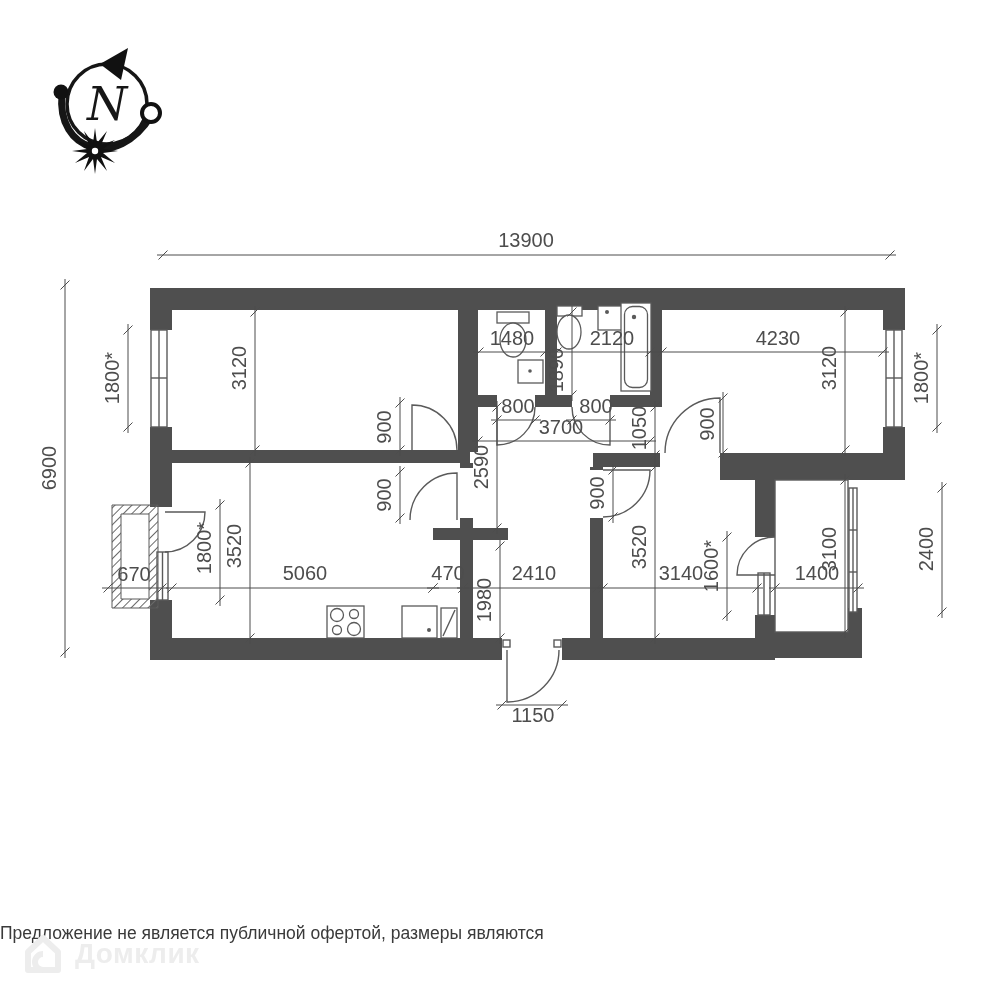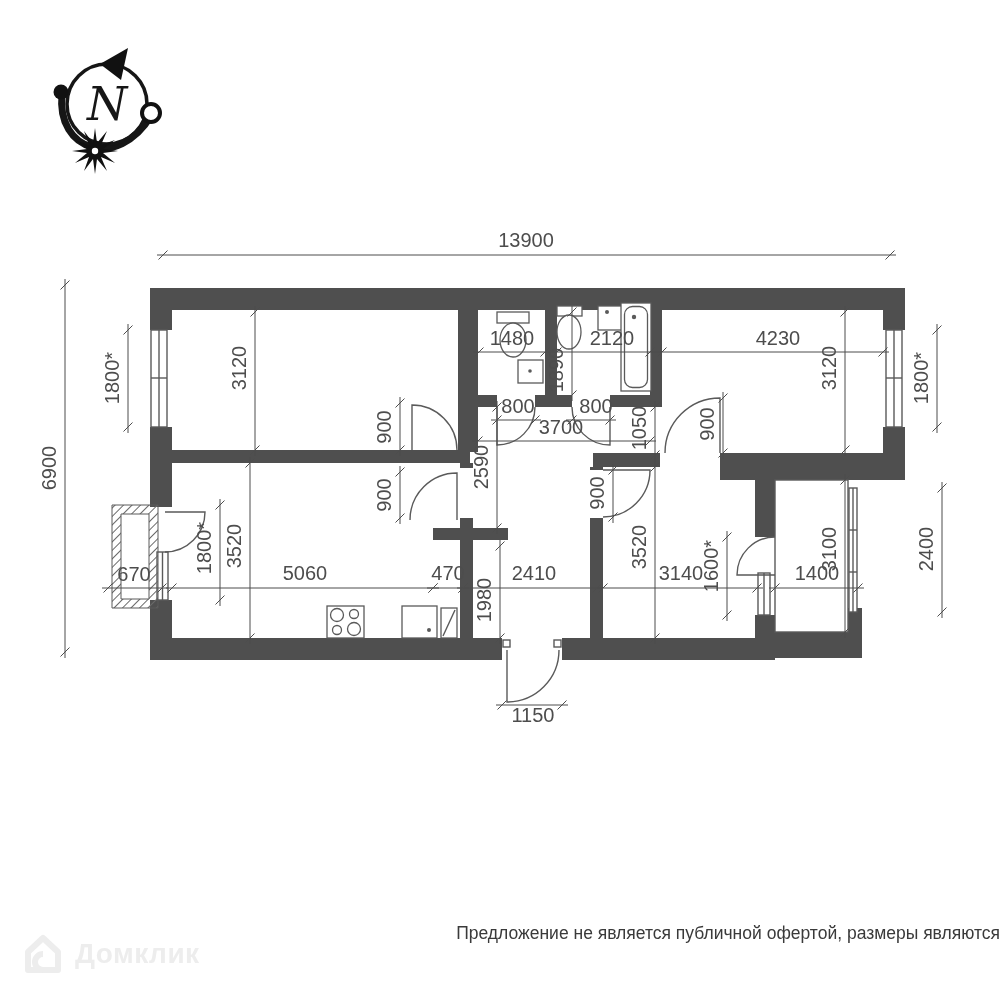--- a/index.html
+++ b/index.html
@@ -6,21 +6,21 @@
   .canvas{position:relative;width:1000px;height:1000px;background:#fff;overflow:hidden;
           font-family:"Liberation Sans",sans-serif;}
   svg{display:block;}
   .wall{fill:var(--wall,#4f4f4f);stroke:none;}
   .thin{stroke:var(--line,#5a5a5a);fill:none;stroke-width:1.4;}
   .thinw{stroke:var(--line,#5a5a5a);fill:#fff;stroke-width:1.4;}
   .fix{stroke:var(--line,#5a5a5a);fill:#fff;stroke-width:1.3;}
   .dimline{stroke:var(--dim,#555);stroke-width:1;}
   text.dim{fill:var(--dim,#4d4d4d);font-family:"Liberation Sans",sans-serif;font-size:20px;}
   .compass-stroke{stroke:#161616;fill:none;}
-  .disclaimer{position:absolute;left:0;top:920px;width:1000px;text-align:right;
+  .disclaimer{position:absolute;left:0;top:920px;width:1000px;text-align:left;
               color:#3a3a3a;font-size:17.5px;line-height:26px;}
   .watermark{position:absolute;left:20px;top:932px;display:flex;align-items:center;gap:9px;
              color:#ededed;}
   .watermark .brand{font-size:28px;font-weight:bold;letter-spacing:.5px;
                     font-family:"Liberation Sans",sans-serif;}
 </style>
 </head>
 <body>
 
 <div class="canvas">

